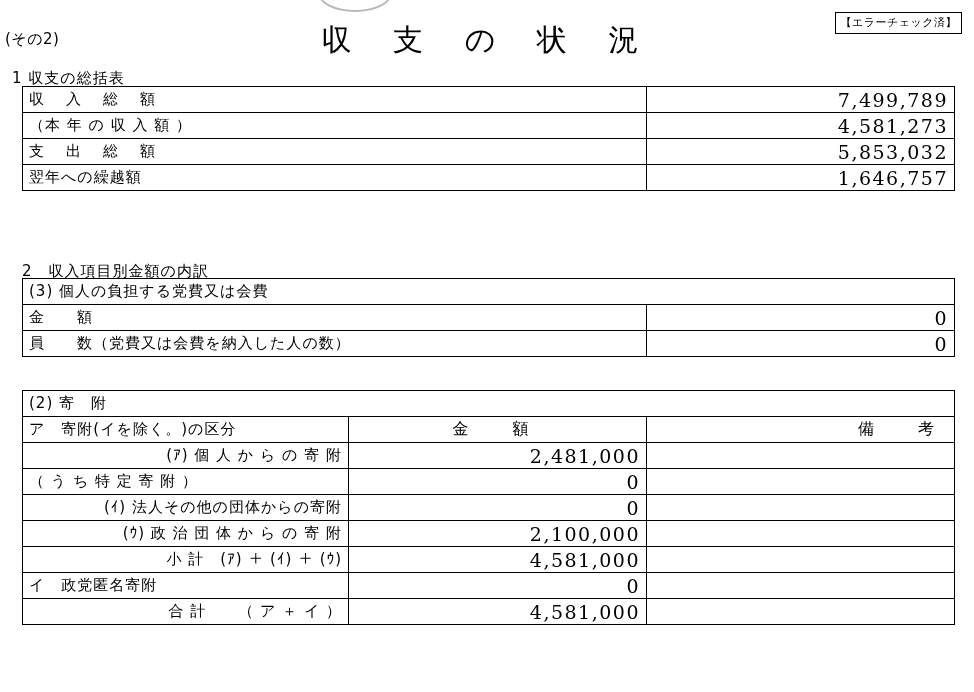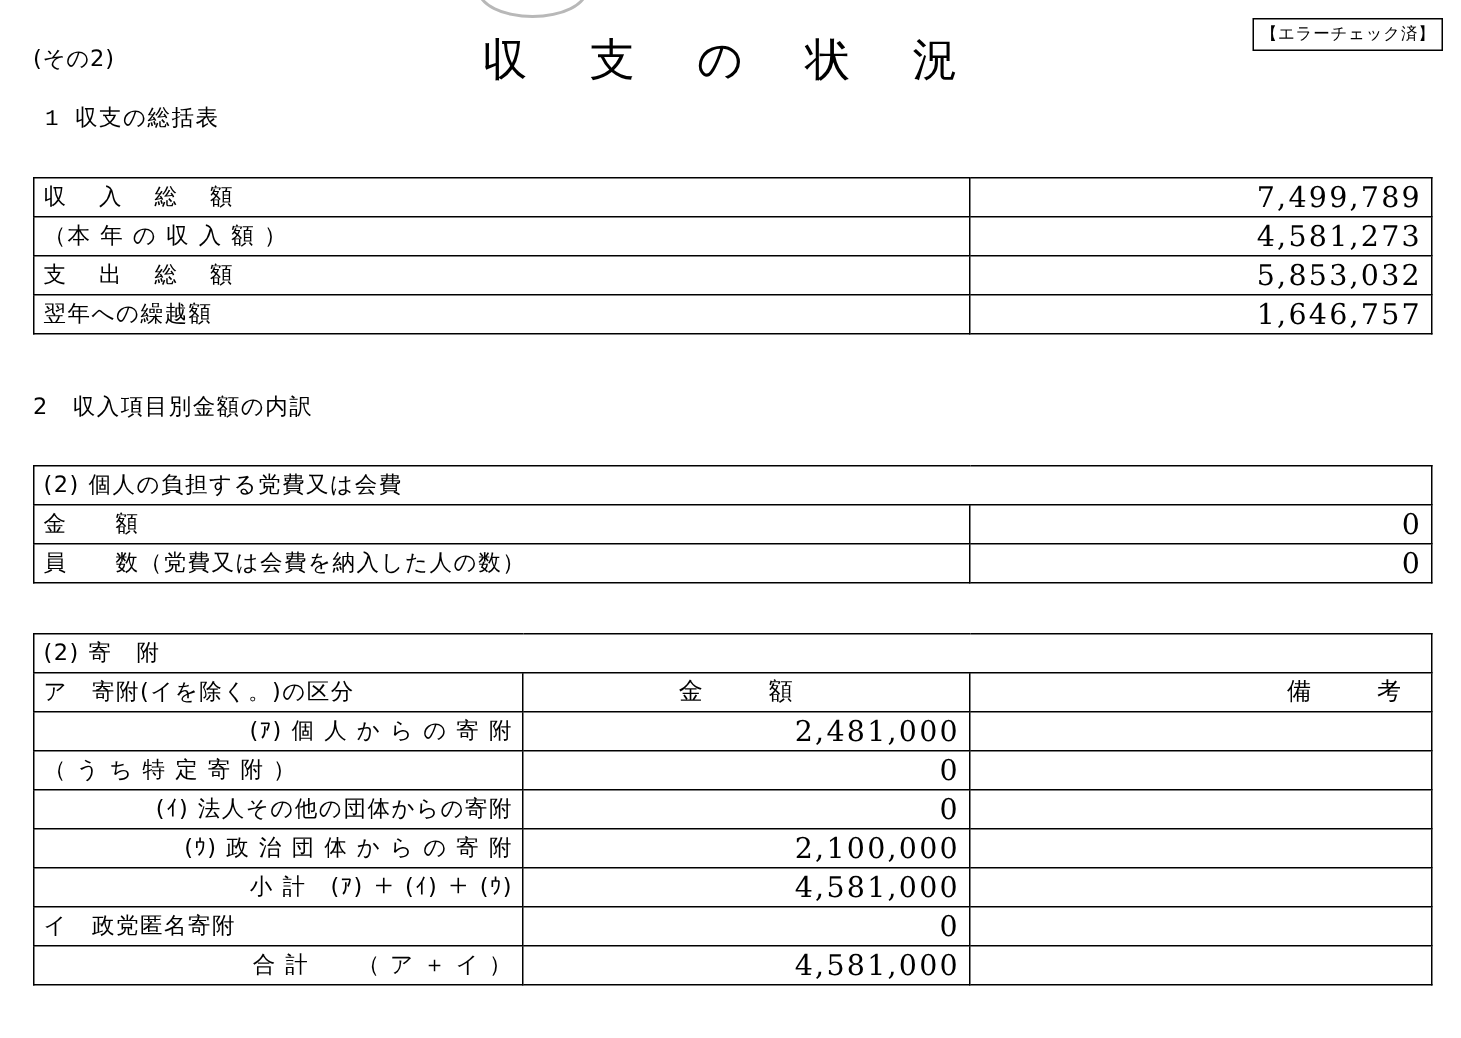--- a/index.html
+++ b/index.html
@@ -29,21 +29,21 @@
     left: 318px;
     width: 70px;
     height: 34px;
     border: 2px solid #b8b8b8;
     border-radius: 50%;
     background: transparent;
   }
 
   .sub-label {
     position: absolute;
-    left: 22px;
+    left: 5px;
     top: 30px;
     font-size: 15px;
     letter-spacing: 0.5px;
     text-align: right;
   }
 
   .doc-title {
     position: absolute;
     left: 0;
     right: 0;
@@ -65,29 +65,28 @@
     padding: 2px 4px 3px 4px;
     letter-spacing: 0.5px;
     white-space: nowrap;
   }
 
   .section-heading {
     position: absolute;
     font-size: 15px;
     letter-spacing: 1px;
   }
-  #sec1-heading { left: 30px; top: 69px; font-family: Liberation Mono, monospace; }
+  #sec1-heading { left: 12px; top: 69px; }
   #sec2-heading { left: 22px; top: 262px; }
 
   table.grid {
     position: absolute;
     border-collapse: collapse;
     table-layout: fixed;
     font-size: 16px;
-    margin-top: 32px;
   }
   table.grid td {
     border: 1px solid #000;
     height: 25px;
     padding: 0 6px;
     vertical-align: middle;
     white-space: nowrap;
     overflow: hidden;
   }
   .num {
@@ -168,21 +167,21 @@
 
   <div class="section-heading" id="sec2-heading">2　収入項目別金額の内訳</div>
 
   <table class="grid" id="table-membership">
     <colgroup>
         <col style="width:624px">
         <col style="width:308px">
       </colgroup>
     <tbody>
       <tr>
-        <td class="lbl indent1" colspan="2">(2) 個人の負担する党費又は会費</td>
+        <td class="lbl indent1" colspan="2">(3) 個人の負担する党費又は会費</td>
       </tr>
       <tr>
         <td class="lbl indent1">金　　額</td>
         <td class="num">0</td>
       </tr>
       <tr>
         <td class="lbl indent1">員　　数（党費又は会費を納入した人の数）</td>
         <td class="num">0</td>
       </tr>
     </tbody>

